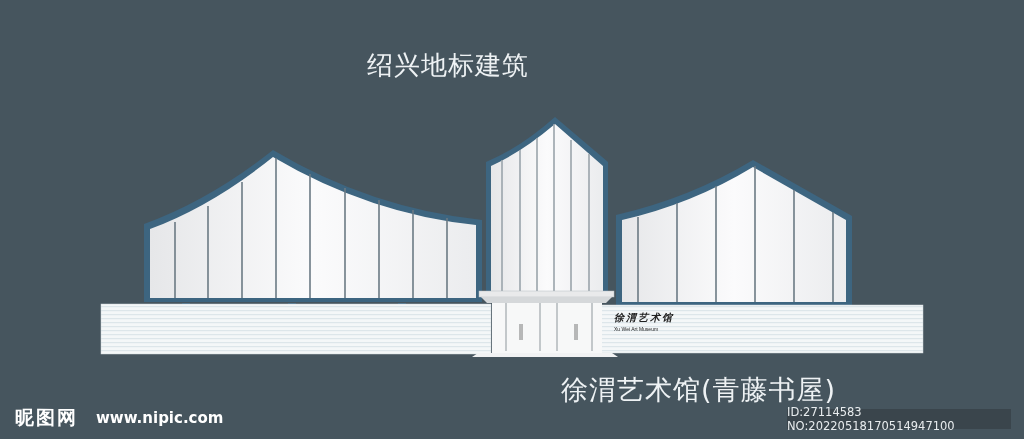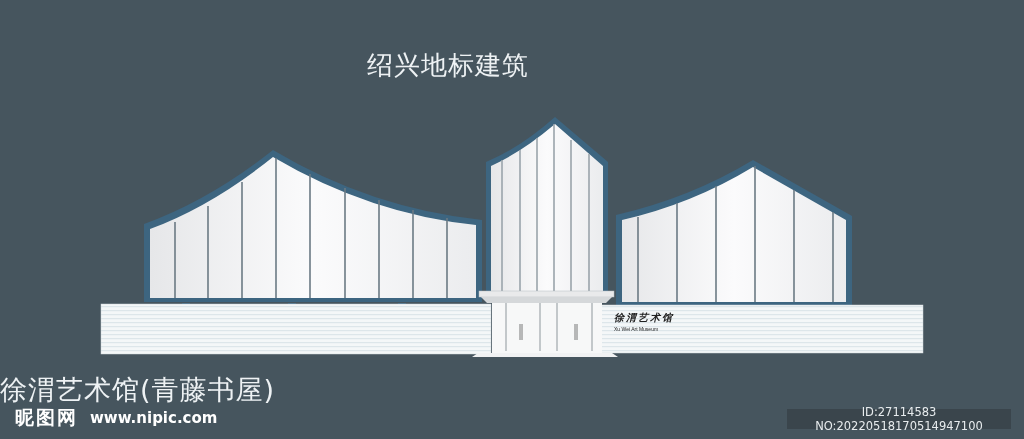--- a/index.html
+++ b/index.html
@@ -8,35 +8,34 @@
     background: #46555e;
     font-family: "DejaVu Sans", "Liberation Sans", sans-serif;
     position: relative;
   }
   .title {
     position: absolute; left: 0; width: 896px; top: 48px;
     text-align: center; color: #eef2f4; font-size: 26px; letter-spacing: 1px;
   }
   .subtitle {
     position: absolute; left: 0; width: 836px; top: 372px;
-    text-align: left; color: #eef2f4; font-size: 27px; letter-spacing: 1px;
+    text-align: right; color: #eef2f4; font-size: 27px; letter-spacing: 1px;
   }
   .scene { position: absolute; left: 0; top: 0; }
   .watermark {
     position: absolute; left: 15px; top: 405px; color: #ffffff;
-    font-size: 19px; font-weight: bold; display: flex; align-items: center; gap: 12px; text-align: center;
+    font-size: 19px; font-weight: bold; display: flex; align-items: center; gap: 18px; text-align: center;
   }
   .watermark .brand { font-weight: bold; letter-spacing: 2px; }
   .watermark .url { font-weight: bold; font-size: 15px; }
   .idbox {
     position: absolute; left: 787px; top: 409px; width: 224px; height: 20px;
     background: #3a454c; color: #e8ecee; font-size: 11.5px;
     display: flex; align-items: center; justify-content: center;
     font-family: "DejaVu Sans", sans-serif;
-    text-align: center;
   }
   .sign {
     position: absolute; left: 614px; top: 311px; color: #222;
   }
   .sign .cn { font-size: 10px; font-family: "DejaVu Serif", serif; font-weight: bold; letter-spacing: 2px; font-style: italic; }
   .sign .en { font-size: 5px; margin-top: 1px; font-family: "Liberation Sans", sans-serif; }
 </style>
 </head>
 <body>
 

